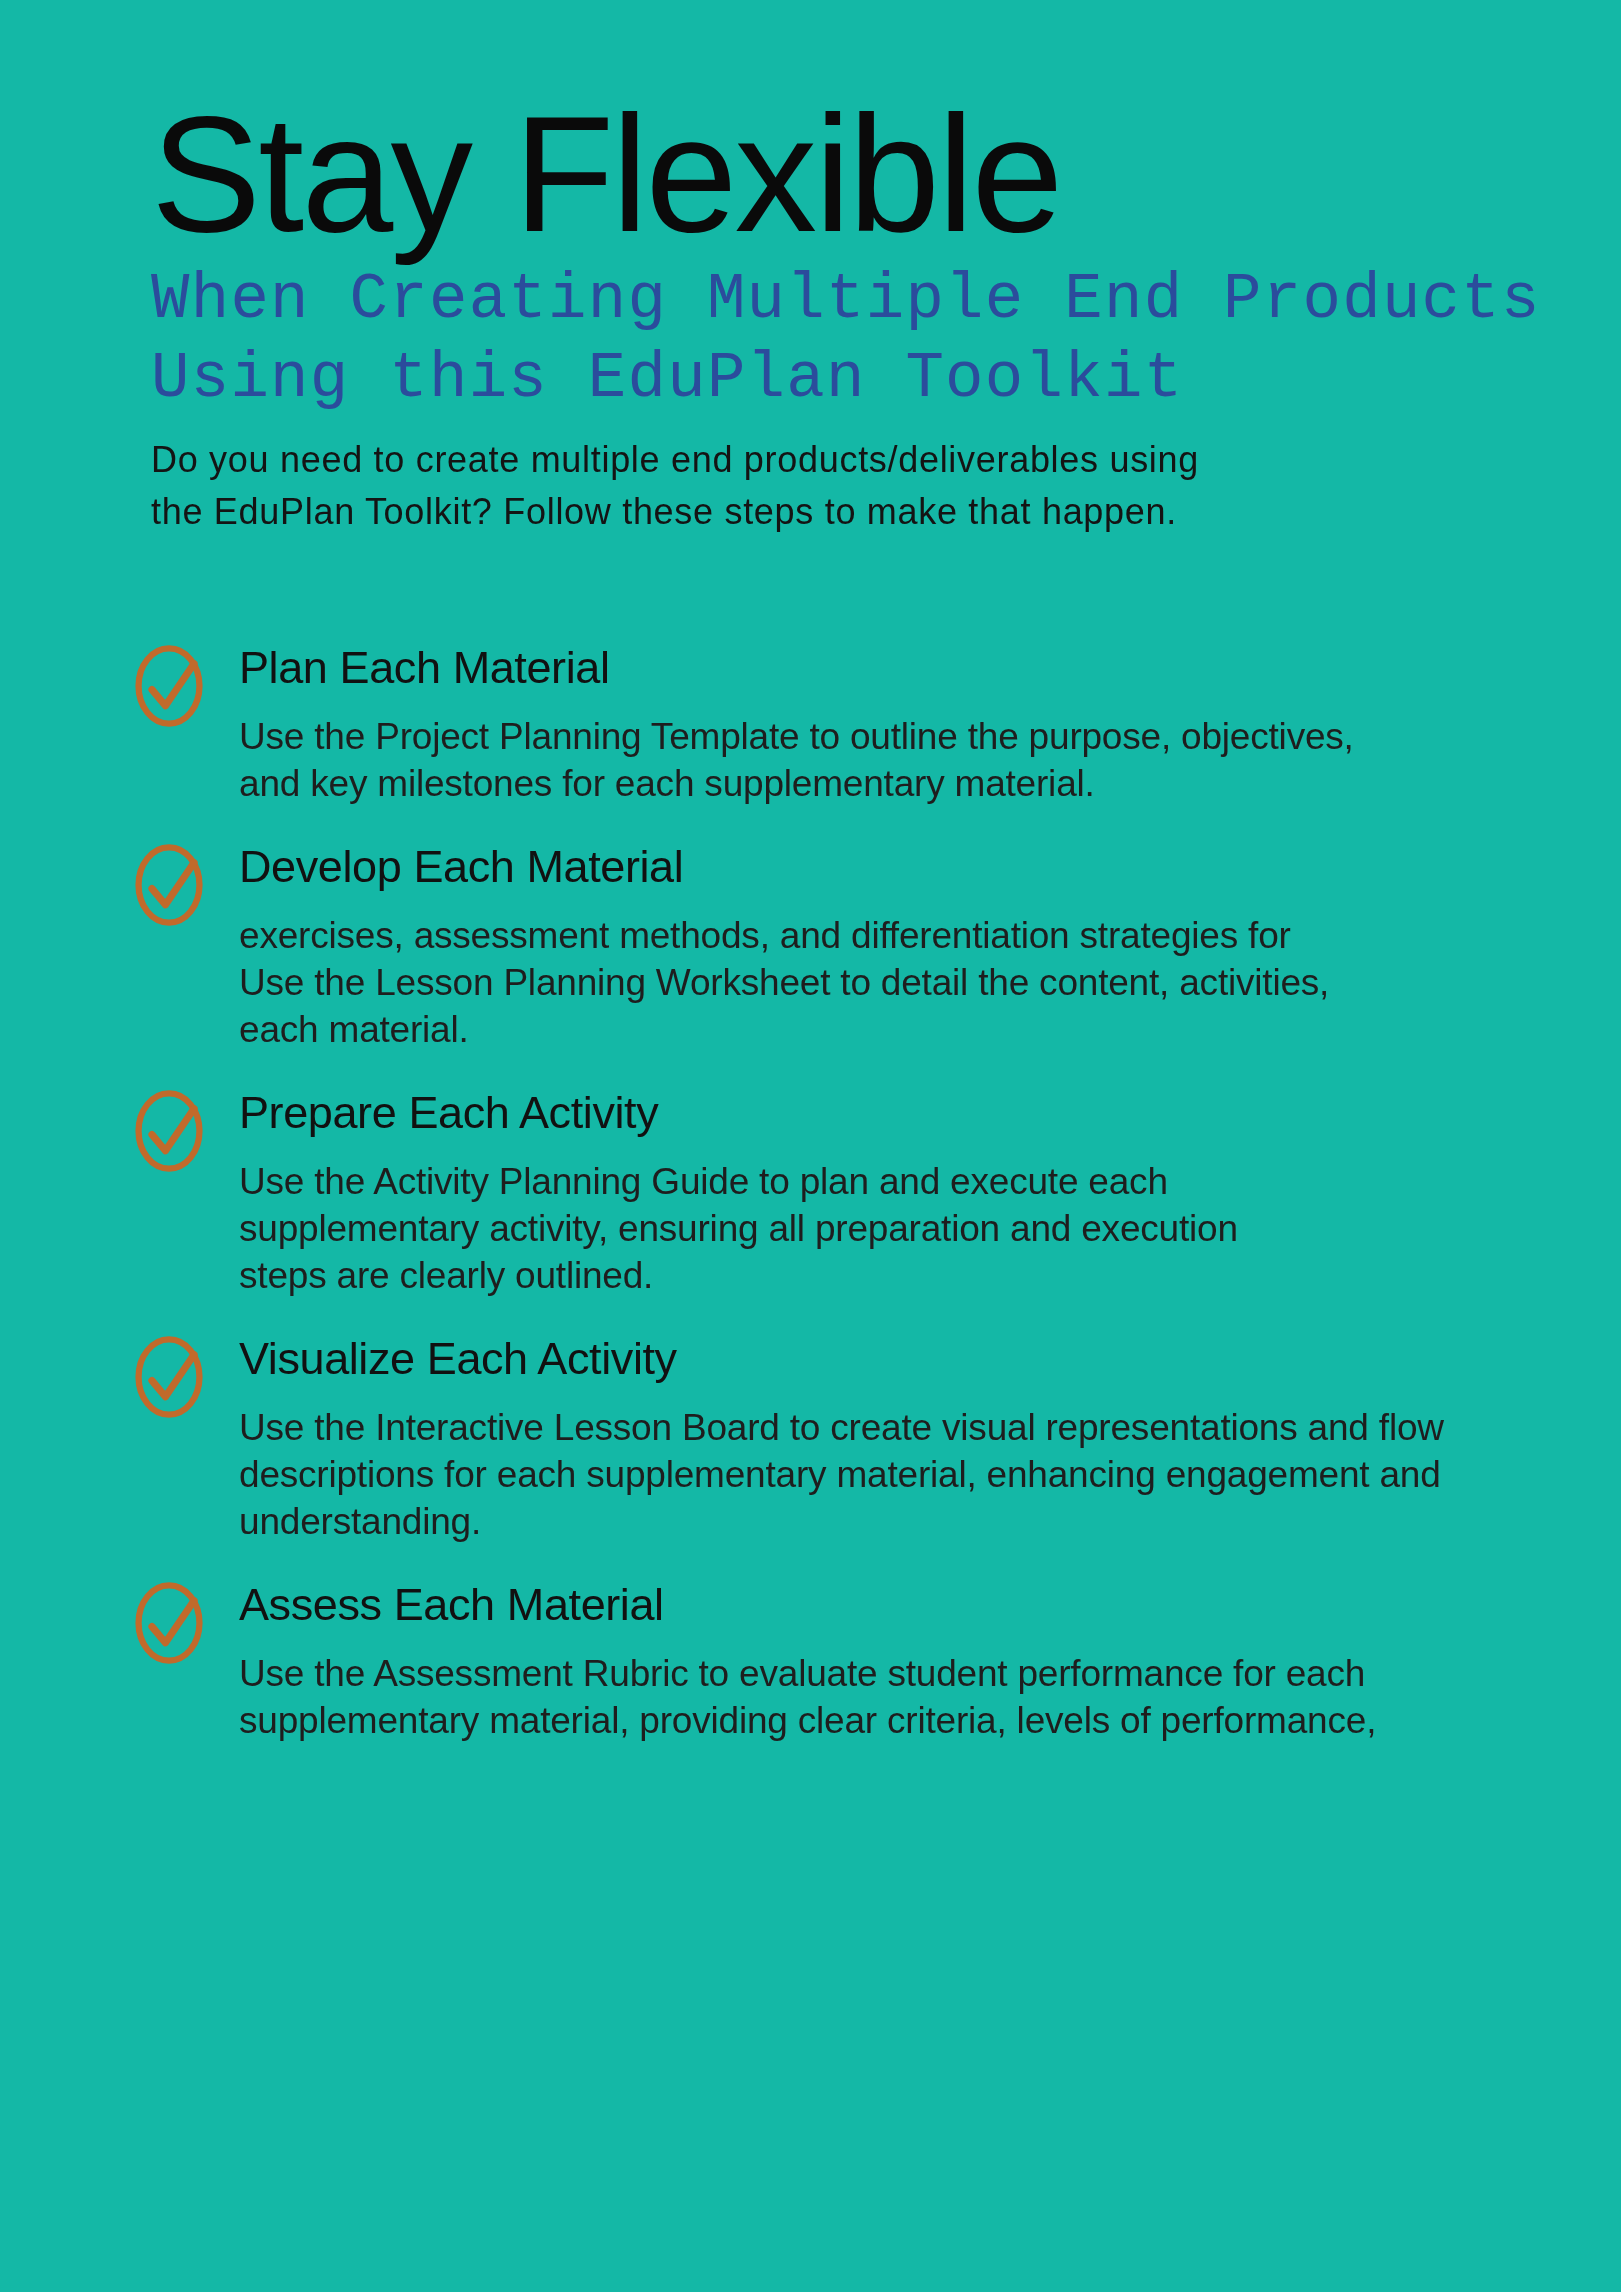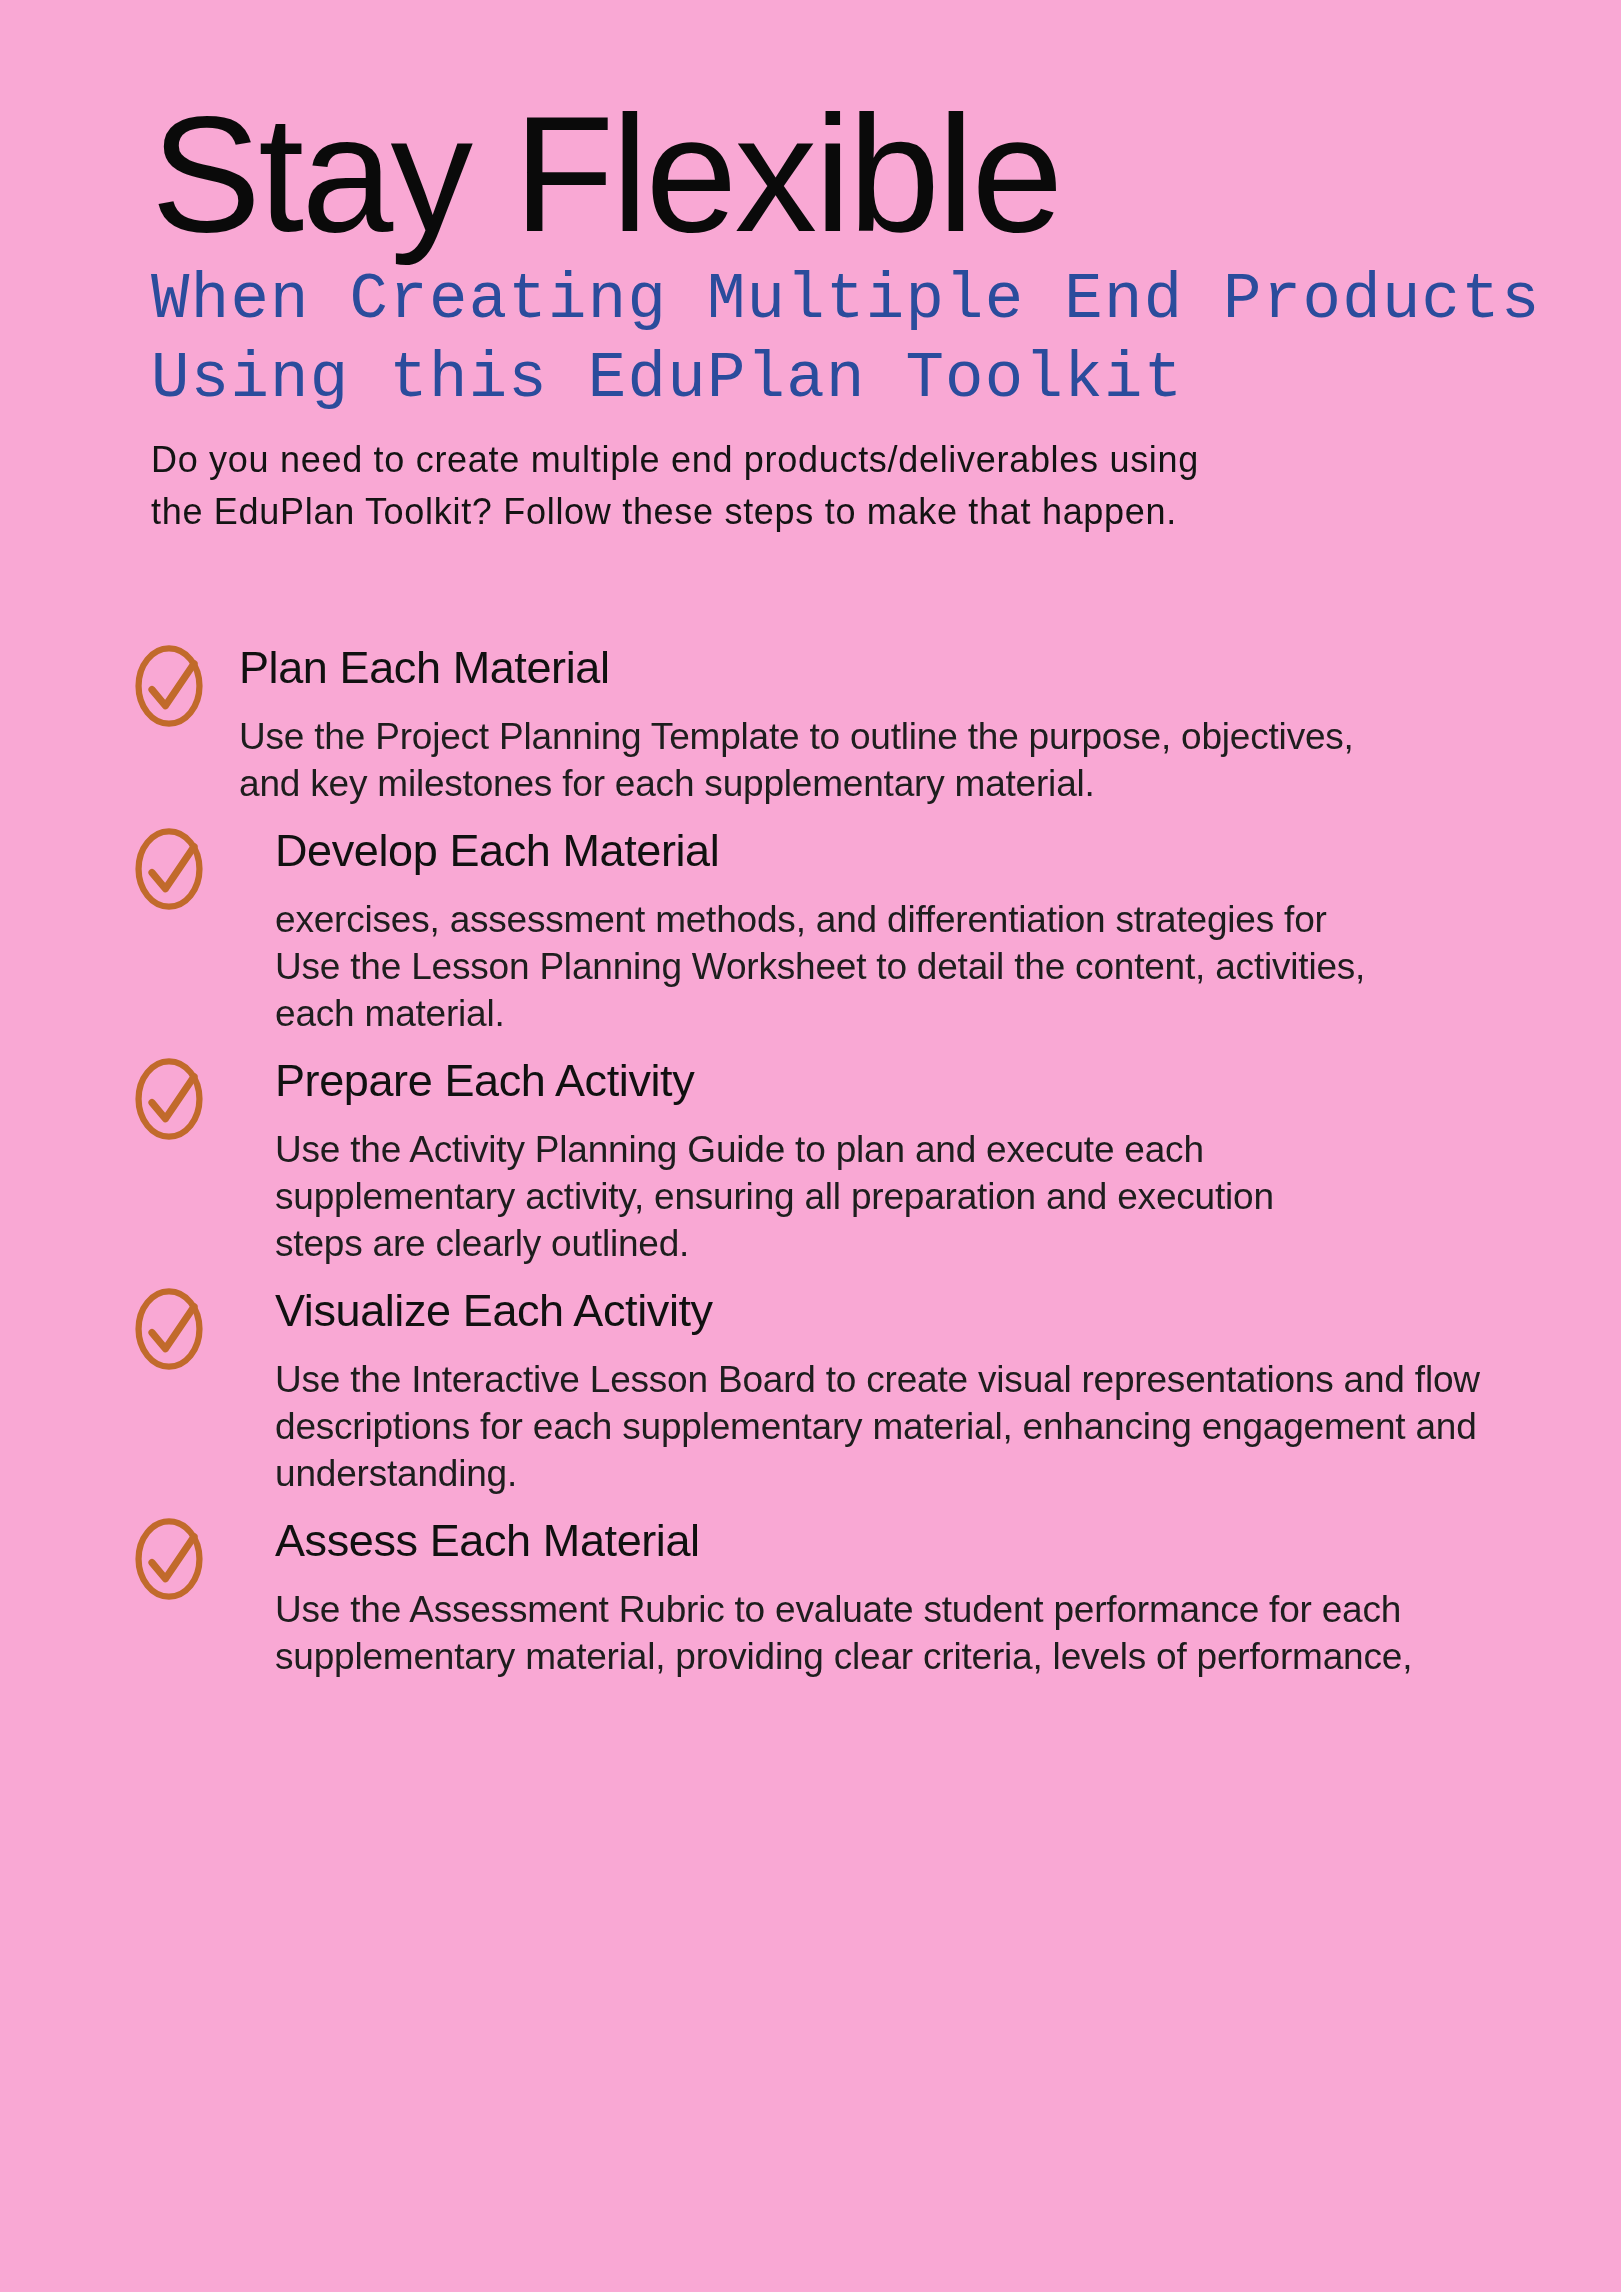--- a/index.html
+++ b/index.html
@@ -4,21 +4,21 @@
 <style>
   html, body {
     margin: 0;
     padding: 0;
     background: #ffffff;
   }
   .page {
     position: relative;
     width: 1621px;
     height: 2293px;
-    background: #f9a8d4;
+    background: #14b8a6;
     overflow: hidden;
     box-sizing: border-box;
     padding: 88px 0 0 133px;
     font-family: "Liberation Sans", sans-serif;
   }
   .masthead { margin-left: 18px; }
 
   .page-title {
     margin: 0;
     font-size: 165px;
@@ -52,21 +52,21 @@
     letter-spacing: 0.7px;
     white-space: nowrap;
   }
 
   .checklist {
     list-style: none;
     margin: 94px 0 0 0;
     padding: 0;
   }
   .check-item { display: flex; align-items: flex-start; }
-  .check-item + .check-item { margin-top: 8px; gap: 36px; }
+  .check-item + .check-item { margin-top: 24px; }
 
   .icon-wrap {
     flex: 0 0 72px;
     width: 72px;
     height: 86px;
     margin-top: 10.7px;
   }
   .icon-wrap svg { display: block; width: 72px; height: 86px; overflow: visible; }
 
   .item-text { margin-left: 34px; }

